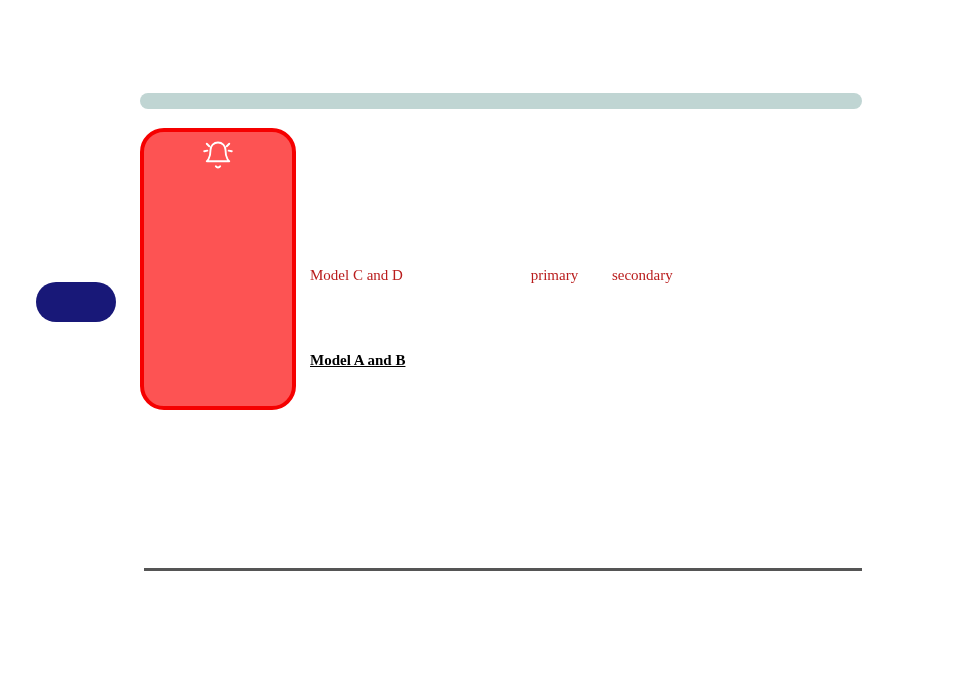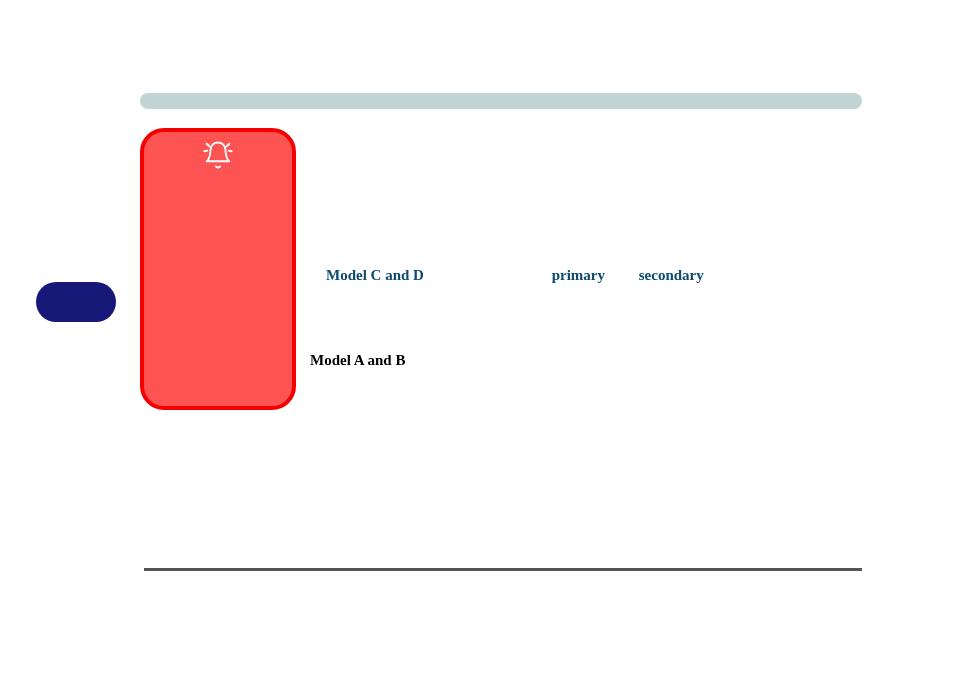--- a/index.html
+++ b/index.html
@@ -45,41 +45,42 @@
       justify-content: center;
       padding-top: 8px;
     }
     .bell-icon {
       width: 30px;
       height: 30px;
     }
     .text-row-1 {
       position: absolute;
       top: 267px;
-      left: 326px;
-      font-weight: bold;
+      left: 310px;
+      font-weight: normal;
       font-size: 15px;
-      color: #0c4a6e;
+      color: #b91c1c;
     }
     .text-row-1 .segment {
       display: inline-block;
     }
     .seg-model-cd {
       margin-right: 124px;
     }
     .seg-primary {
       margin-right: 30px;
     }
     .text-row-2 {
       position: absolute;
       top: 352px;
       left: 310px;
       font-weight: bold;
       font-size: 15px;
       color: #000000;
+      text-decoration: underline;
     }
     .bottom-line {
       position: absolute;
       top: 568px;
       left: 144px;
       width: 718px;
       height: 3px;
       background: #555555;
     }
   </style>

